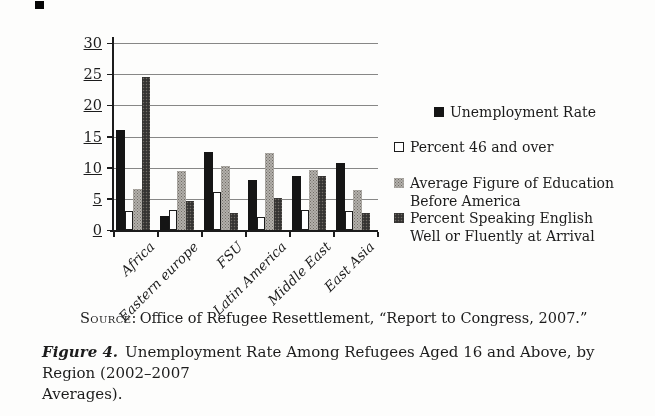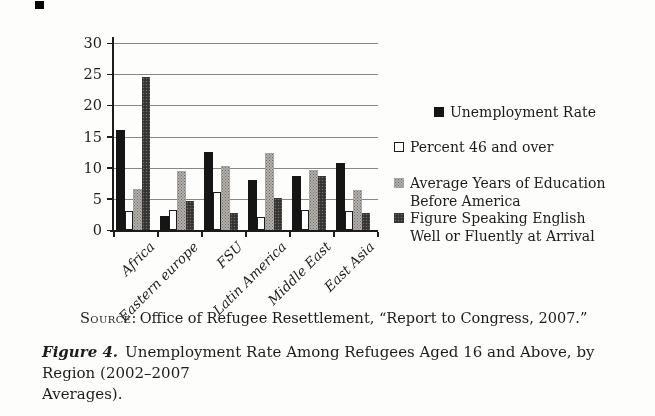--- a/index.html
+++ b/index.html
@@ -25,21 +25,21 @@
     background-image:radial-gradient(circle, var(--series3-dot,#6f6b65) 26%, transparent 27%),
                      radial-gradient(circle, var(--series3-dot,#6f6b65) 26%, transparent 27%);
     background-size:3px 3px; background-position:0 0,1.5px 1.5px;
   }
   .fill-s4 {
     background-color:var(--series4-base,#3f3d3a);
     background-image:radial-gradient(circle, var(--series4-dot,#716d68) 26%, transparent 27%),
                      radial-gradient(circle, #14131a 26%, transparent 27%);
     background-size:3px 3px; background-position:0 0,1.5px 1.5px;
   }
-  .y-tick-label { position:absolute; left:58px; width:44px; text-align:right; font-size:14.5px; line-height:14px; }
+  .y-tick-label { position:absolute; left:58px; width:44px; text-align:right; font-size:14.5px; line-height:14px;text-decoration:underline; }
   .y-tick { position:absolute; left:107px; width:6px; height:1.5px; background:var(--axis,#1c1c1c); }
   .x-tick { position:absolute; top:232px; width:1.5px; height:5px; background:var(--axis,#1c1c1c); }
   .x-label {
     position:absolute; top:239px; white-space:nowrap;
     font-style:italic; font-size:13.5px; line-height:14px;
     transform:rotate(-45deg); transform-origin:100% 0;
   }
 
   
   .legend { position:absolute; left:394px; top:0; width:261px; height:300px; }
@@ -103,28 +103,28 @@
         </div>
         <div class="legend-item" style="top: 139px;">
           <div class="legend-marker fill-s2"></div>
           <div class="legend-text">
             <div>Percent 46 and over</div>
           </div>
         </div>
         <div class="legend-item" style="top: 175px;">
           <div class="legend-marker fill-s3"></div>
           <div class="legend-text">
-            <div>Average Years of Education</div>
+            <div>Average Figure of Education</div>
             <div>Before America</div>
           </div>
         </div>
         <div class="legend-item" style="top: 210px;">
           <div class="legend-marker fill-s4"></div>
           <div class="legend-text">
-            <div>Figure Speaking English</div>
+            <div>Percent Speaking English</div>
             <div>Well or Fluently at Arrival</div>
           </div>
         </div>
       </div>
   </div>
 
   <div class="source-line">
     <span class="source-label">Source:</span><span>Office of Refugee Resettlement, “Report to Congress, 2007.”</span>
   </div>
 

